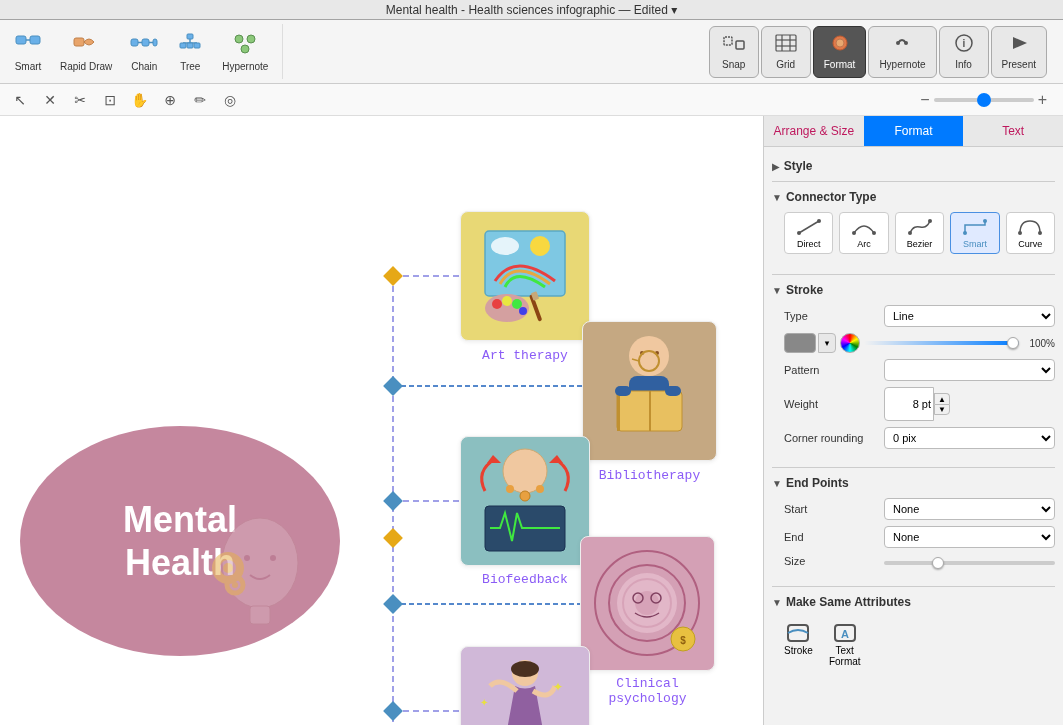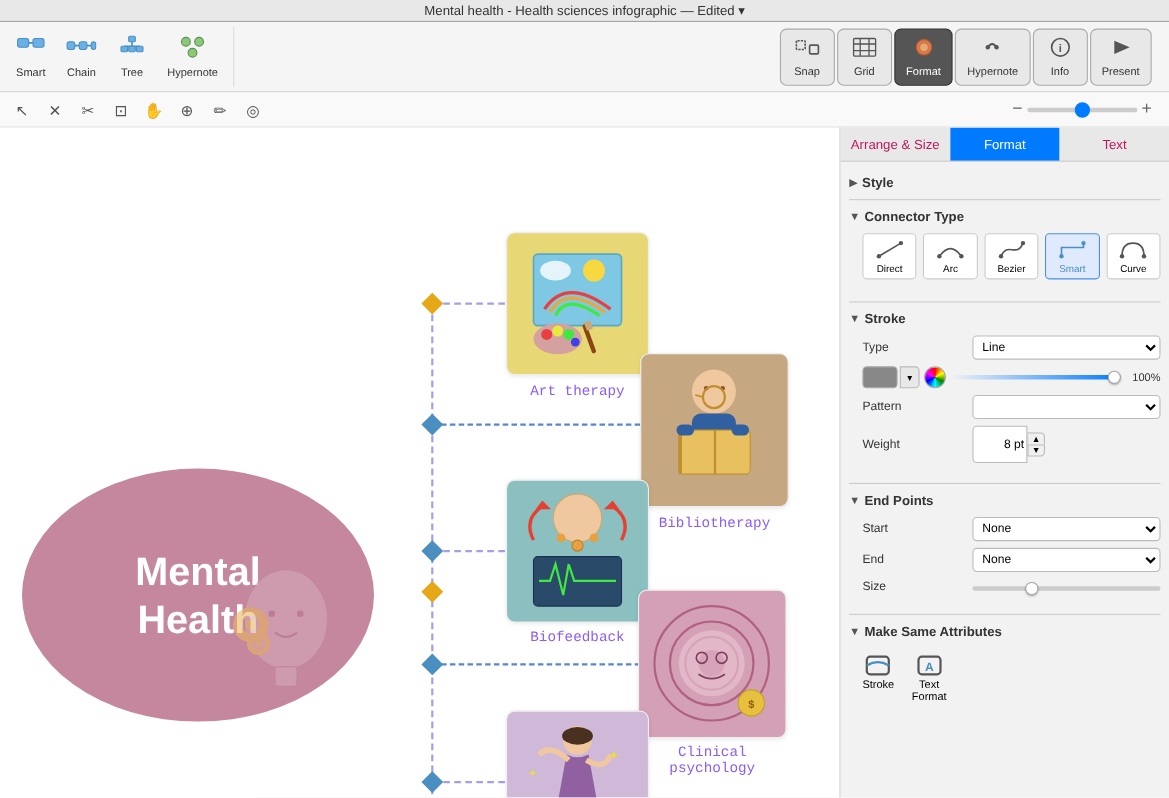--- a/index.html
+++ b/index.html
@@ -99,20 +99,29 @@
             <rect x="2" y="4" width="10" height="8" rx="2" fill="#6ab0e8" stroke="#4a8fc0" stroke-width="1"></rect>
             <rect x="16" y="4" width="10" height="8" rx="2" fill="#6ab0e8" stroke="#4a8fc0" stroke-width="1"></rect>
             <line x1="12" y1="8" x2="16" y2="8" stroke="#4a8fc0" stroke-width="1.5"></line>
           </svg>
       </span>
       <span>Smart</span>
     </button>
     <button class="tool-btn">
       <span class="icon">
         <svg width="28" height="22" viewBox="0 0 28 22">
+            <rect x="2" y="6" width="10" height="8" rx="2" fill="#e8a46a" stroke="#c0804a" stroke-width="1"></rect>
+            <path d="M12 10 Q17 4 22 10 Q17 16 12 10Z" fill="#e8a46a" stroke="#c0804a" stroke-width="1"></path>
+          </svg>
+      </span>
+      <span>Rapid Draw</span>
+    </button>
+    <button class="tool-btn">
+      <span class="icon">
+        <svg width="28" height="22" viewBox="0 0 28 22">
             <rect x="1" y="7" width="7" height="7" rx="2" fill="#6ab0e8" stroke="#4a8fc0" stroke-width="1"></rect>
             <line x1="8" y1="10.5" x2="12" y2="10.5" stroke="#4a8fc0" stroke-width="1.5"></line>
             <rect x="12" y="7" width="7" height="7" rx="2" fill="#6ab0e8" stroke="#4a8fc0" stroke-width="1"></rect>
             <line x1="19" y1="10.5" x2="23" y2="10.5" stroke="#4a8fc0" stroke-width="1.5"></line>
             <rect x="23" y="7" width="4" height="7" rx="2" fill="#6ab0e8" stroke="#4a8fc0" stroke-width="1"></rect>
           </svg>
       </span>
       <span>Chain</span>
     </button>
     <button class="tool-btn">
@@ -514,20 +523,30 @@
           <div class="row-control">
             <div class="stepper">
               <input type="text" value="8 pt" style="">
               <div class="stepper-btns">
                 <button class="stepper-btn">▲</button>
                 <button class="stepper-btn">▼</button>
               </div>
             </div>
           </div>
         </div>
+        <div class="row">
+          <span class="row-label">Corner rounding</span>
+          <div class="row-control">
+            <select class="panel-select">
+              <option>0 pix</option>
+              <option>2 pix</option>
+              <option>4 pix</option>
+            </select>
+          </div>
+        </div>
       </div>
 
       <hr class="divider">
 
       <div class="section-header">
         <span class="section-toggle">▼</span>
         <span class="section-title">End Points</span>
       </div>
       <div class="section-body">
         <div class="row">

